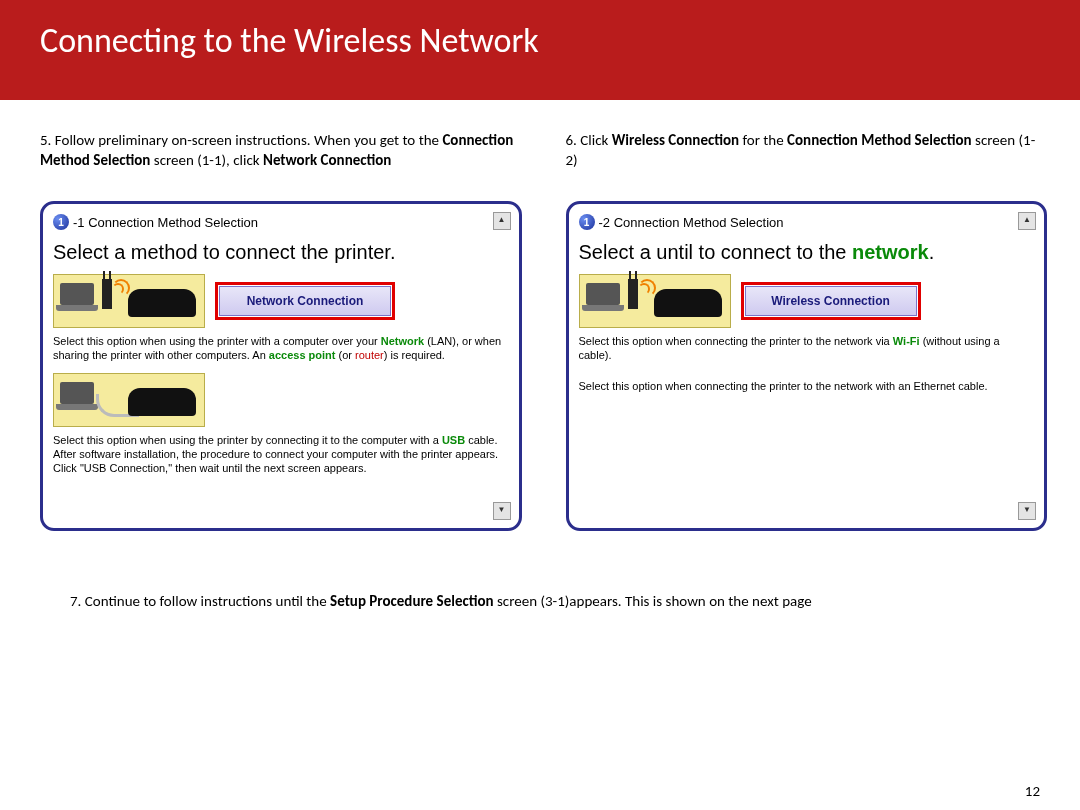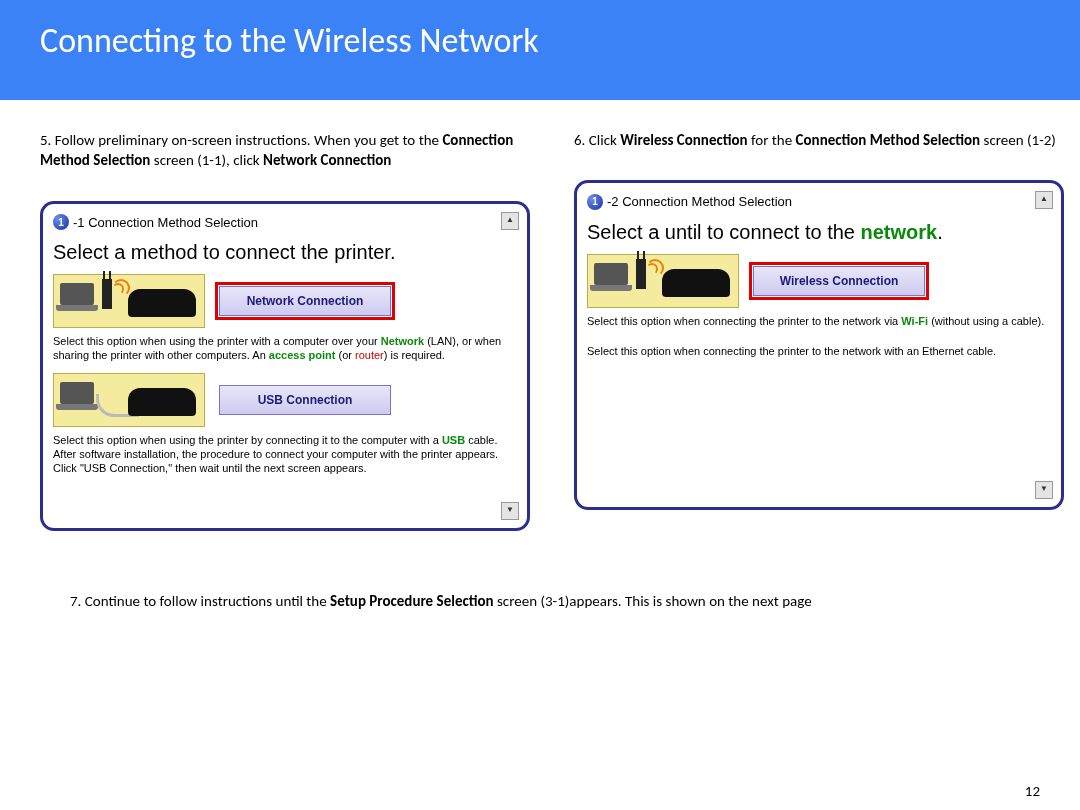--- a/index.html
+++ b/index.html
@@ -5,33 +5,33 @@
   body {
     margin: 0;
     font-family: Calibri, "Segoe UI", Arial, sans-serif;
     background: #fff;
     width: 1080px;
     height: 810px;
     position: relative;
     color: #000;
   }
   .header {
-    background: #3b82f6;
+    background: #b91c1c;
     height: 100px;
     padding: 20px 40px 0 40px;
     box-sizing: border-box;
   }
   .header h1 {
     color: #fff;
     font-weight: 400;
     font-size: 34px;
     margin: 0;
   }
   .content {
-    padding: 30px 16px 10px 40px;
+    padding: 30px 33px 10px 40px;
     display: flex;
     gap: 44px;
   }
   .col {
     flex: 1;
     font-size: 15px;
     line-height: 1.35;
   }
   .instr b { font-weight: 700; }
   .dialog {
@@ -230,21 +230,20 @@
         <div class="opt-desc">
           <span>Select this option when using the printer with a computer over your </span><span class="green">Network</span><span> (LAN), or when sharing the printer with other computers. An </span><span class="green">access point</span><span> (or </span><span class="red">router</span><span>) is required.</span>
         </div>
 
         <div class="option-row">
           <div class="thumb">
             <div class="laptop"></div>
               <div class="usb-cable"></div>
               <div class="printer"></div>
           </div>
-          <div class="opt-btn">USB Connection</div>
         </div>
         <div class="opt-desc">
           <span>Select this option when using the printer by connecting it to the computer with a </span><span class="green">USB</span><span> cable. After software installation, the procedure to connect your computer with the printer appears. Click "USB Connection," then wait until the next screen appears.</span>
         </div>
       </div>
     </div>
   </div>
 
   <div class="col">
     <div class="instr">

